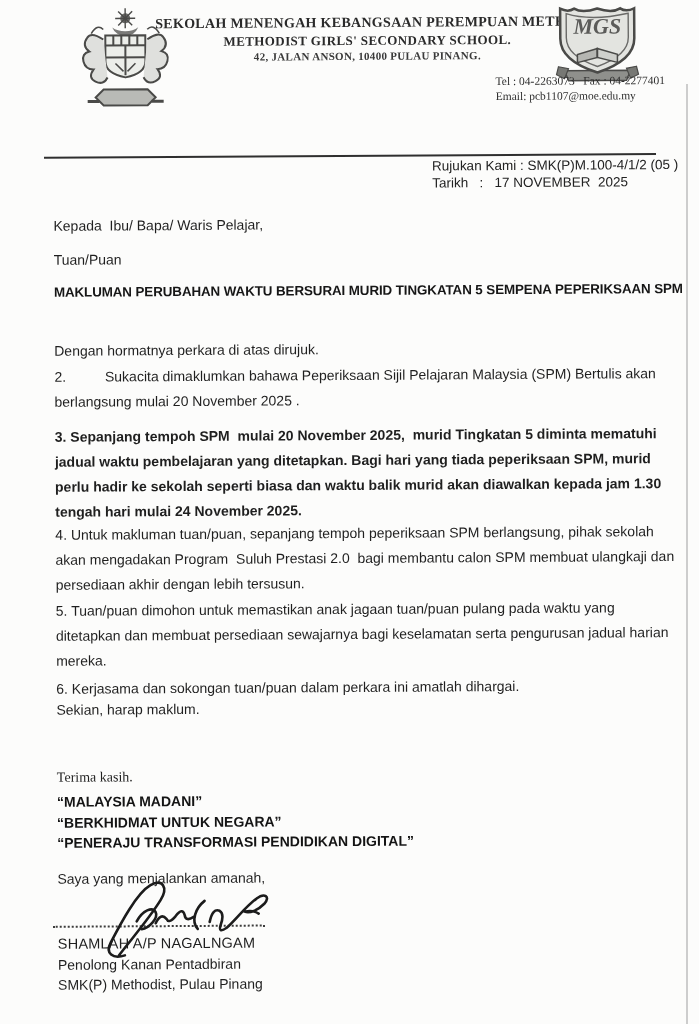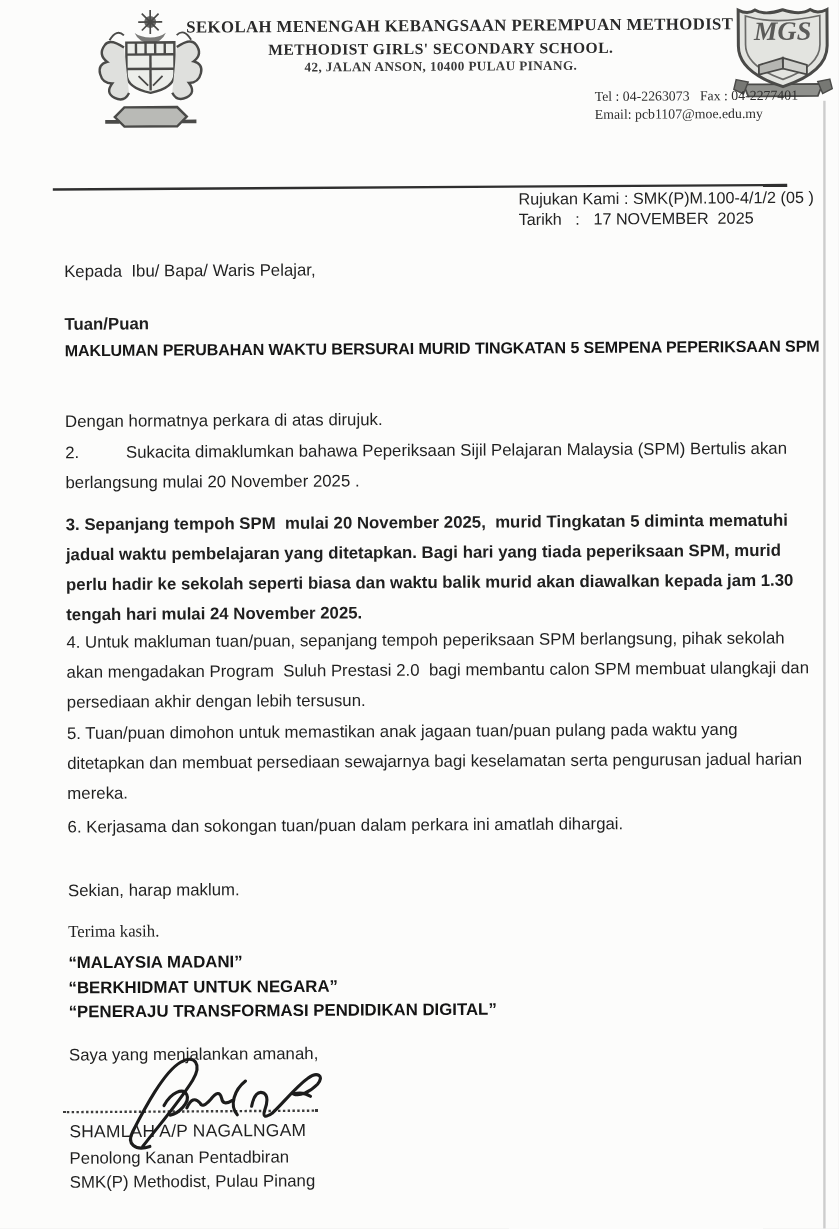--- a/index.html
+++ b/index.html
@@ -16,37 +16,37 @@
   .abs{position:absolute;}
   .t{white-space:pre;}
   
   .scan-edge{position:absolute;left:686px;top:84px;width:2px;height:940px;background:#bdbdbd;opacity:.75;}
   
   .arms{left:70px;top:4px;width:116px;height:114px;}
   .school-block{left:158px;top:14px;width:424px;text-align:center;font-family:"Liberation Serif",serif;font-weight:bold;color:#2a2a2a;}
   .sn1{font-size:14px;letter-spacing:.3px;line-height:18px;}
   .sn2{font-size:13px;letter-spacing:.4px;line-height:17px;}
   .addr{font-size:11px;letter-spacing:.3px;line-height:15px;color:#3a3a3a;}
-  .crest{left:608px;top:2px;width:94px;height:86px;}
+  .crest{left:553px;top:2px;width:94px;height:86px;}
   .contact{left:498px;top:75px;font-family:"Liberation Serif",serif;font-size:11.5px;line-height:15px;color:#2e2e2e;}
   .rule{left:46px;top:155px;width:612px;height:2px;background:#2f2f2f;}
   .refblock{left:434px;top:158px;font-size:13.5px;line-height:17px;color:#222;}
   
   .body-line{font-size:14px;line-height:25px;color:#1f1f1f;}
   .left{left:55px;}
   .kepada{top:212px;}
-  .salutation{top:256px;font-weight:bold;}
+  .salutation{top:246px;}
   .subject{top:283px;font-weight:bold;font-size:13.4px;letter-spacing:-.1px;color:#161616;}
   .p1{top:337px;}
   .p2{top:363px;}
   .p3{top:423px;font-weight:bold;color:#141414;}
   .p4{top:521px;}
   .p5{top:597px;}
   .p6{top:675px;}
-  .sekian{top:728px;}
+  .sekian{top:696px;}
   .terima{top:763px;font-family:Liberation Serif, serif;}
   .slogans{top:790px;font-weight:bold;font-size:14px;line-height:20.5px;color:#141414;}
   .lead{top:865px;}
   .sig-svg{left:76px;top:878px;width:214px;height:80px;z-index:3;}
   .dotline{left:50px;top:922px;width:212px;height:2px;border-bottom:2.5px dotted #3c3c3c;}
   .name{top:930px;font-size:14.5px;letter-spacing:.2px;}
   .title{top:951px;}
   .org{top:971px;}
 </style>
 </head>

